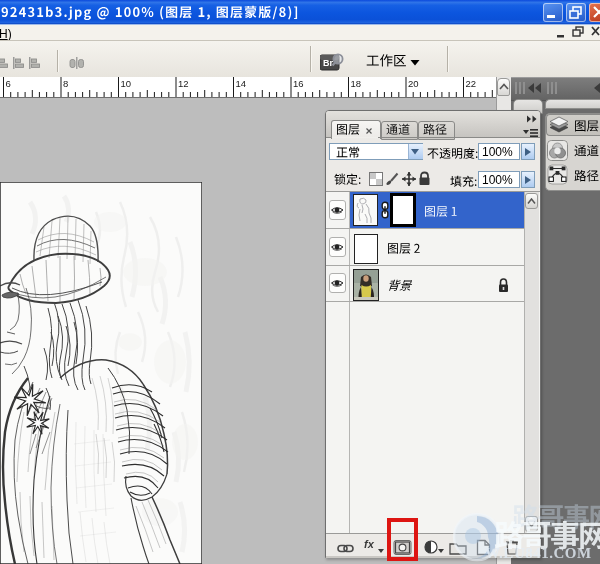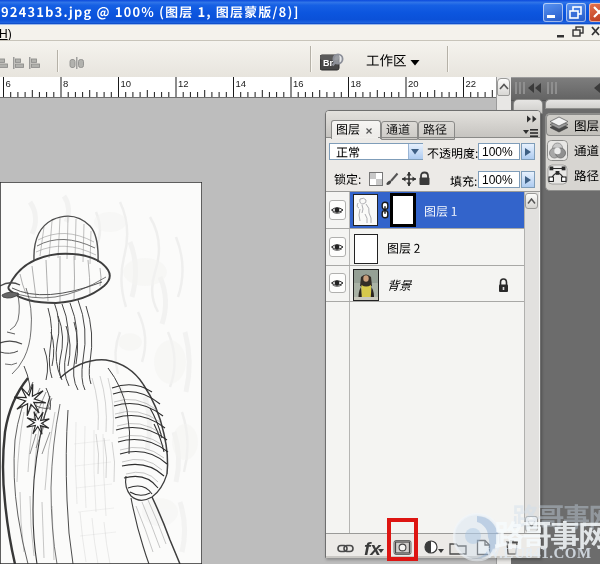--- a/index.html
+++ b/index.html
@@ -554,21 +554,21 @@
 <div class="abs" style="left:525px;top:516px;width:13px;height:16px;border-radius:3px;background:linear-gradient(180deg,#fcfcfb,#d5d4d1);border:1px solid #9a9a98;box-sizing:border-box"></div>
 <svg class="abs" style="left:527px;top:521px" width="9" height="7">
       <path d="M1 1 L4.5 5.5 L8 1" fill="none" stroke="#555" stroke-width="1.5"></path>
     </svg>
 <div class="abs" style="left:326px;top:533px;width:214px;height:23px;background:#eceae7;border-top:1px solid #9a9a98"></div>
 <div class="abs" style="left:326px;top:556px;width:214px;height:2px;background:#c9c7c3"></div>
 <svg class="abs" style="left:337px;top:543px" width="17" height="11">
       <rect x="1" y="2.5" width="9" height="6" rx="3" fill="none" stroke="#4a4a4a" stroke-width="1.6"></rect>
       <rect x="7" y="2.5" width="9" height="6" rx="3" fill="none" stroke="#4a4a4a" stroke-width="1.6"></rect>
     </svg>
-<div class="abs" style="left:364px;top:538px;width:22px;height:17px;font-size:19px;font-style:italic;font-weight:bold;color:#3a3a3a">fx</div>
+<div class="abs" style="left:364px;top:538px;width:22px;height:17px;font-size:11px;font-style:italic;font-weight:bold;color:#3a3a3a">fx</div>
 <svg class="abs" style="left:378px;top:549px" width="7" height="5">
       <path d="M0 0 L6 0 L3 4 Z" fill="#3a3a3a"></path>
     </svg>
 <svg class="abs" style="left:393px;top:539px" width="19" height="17">
       <rect x="1" y="1.5" width="17" height="14" rx="2" fill="#dddbd8" stroke="#6a6a68"></rect>
       <rect x="2.5" y="3" width="14" height="11" fill="#d0cecb" stroke="#444" stroke-width="1.2"></rect>
       <circle cx="9.5" cy="8.5" r="3.4" fill="#f4f4f2" stroke="#444" stroke-width="1.1"></circle>
     </svg>
 <svg class="abs" style="left:424px;top:540px" width="16" height="15">
       <circle cx="7" cy="7" r="6" fill="#fff" stroke="#3a3a3a" stroke-width="1.2"></circle>

